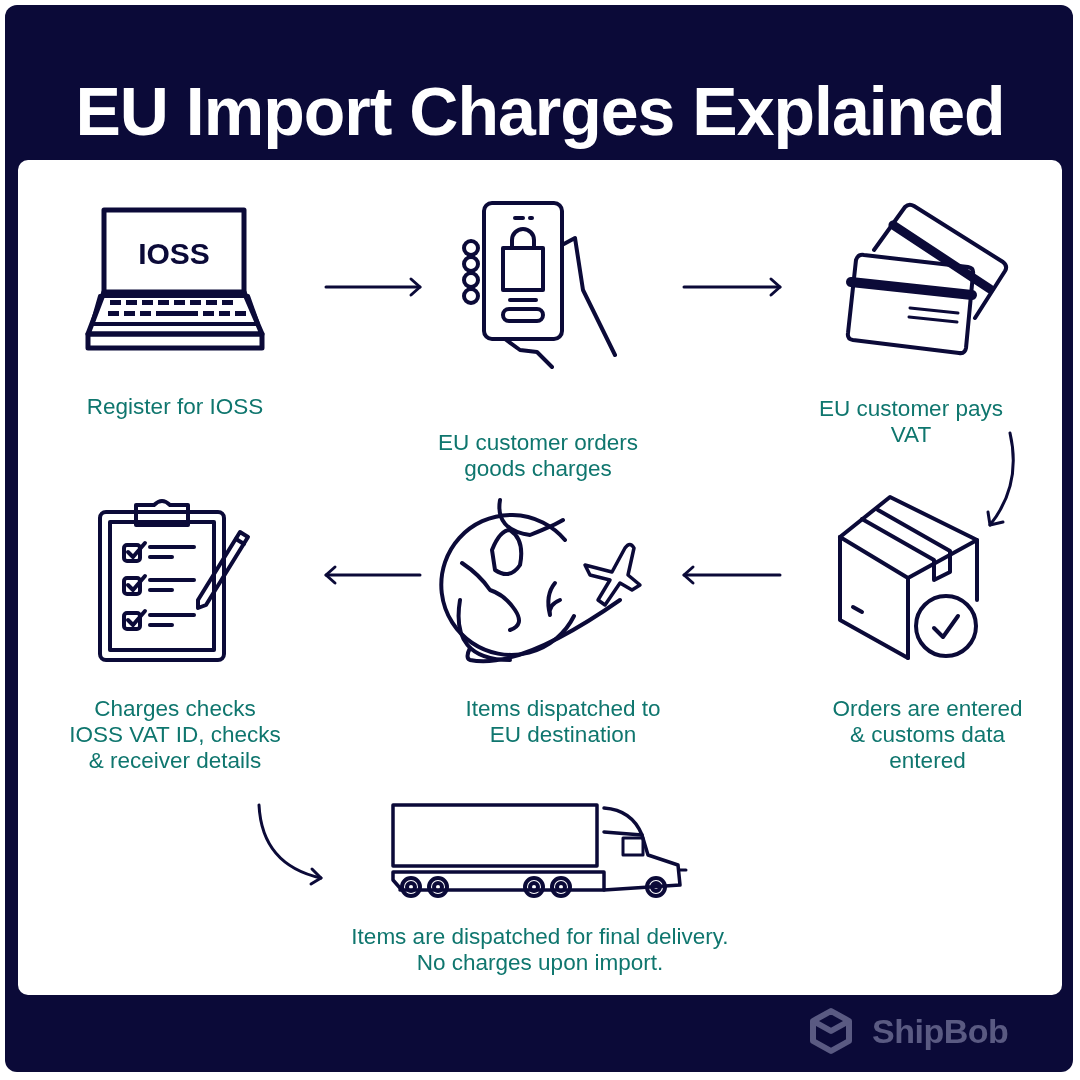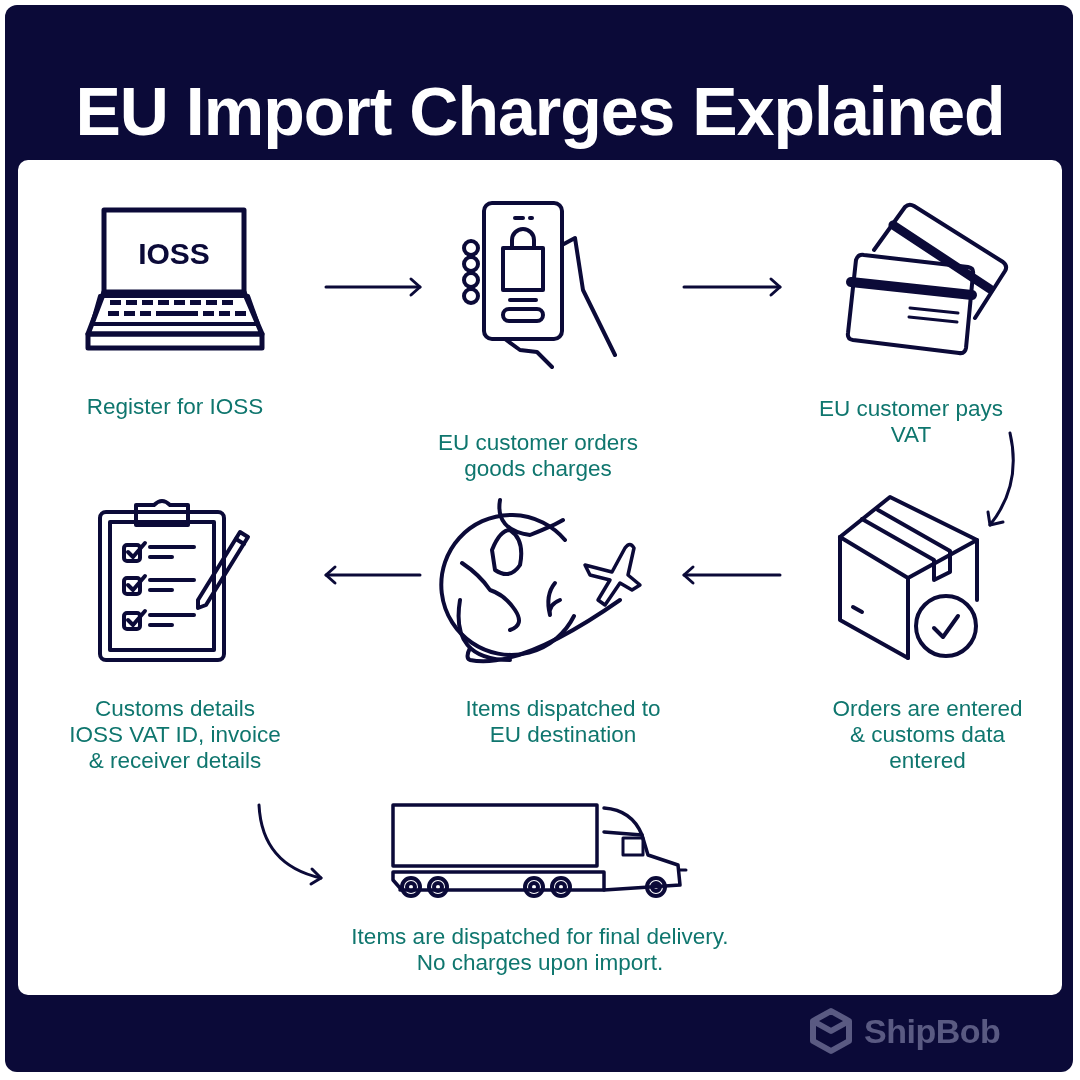--- a/index.html
+++ b/index.html
@@ -7,21 +7,21 @@
          font-family: "Liberation Sans", "DejaVu Sans", sans-serif; }
   .frame { position: absolute; left: 5px; top: 5px; width: 1068px; height: 1067px;
            background: #0b0a38; border-radius: 12px; }
   .title { position: absolute; left: 0; top: 52px; width: 1080px; text-align: center;
            color: #ffffff; font-weight: bold; font-size: 68px; letter-spacing: -1px; margin-top: 20px; }
   .panel { position: absolute; left: 18px; top: 160px; width: 1044px; height: 835px;
            background: #ffffff; border-radius: 10px; }
   svg.art { position: absolute; left: 0; top: 0; }
   .label { position: absolute; color: #0f766e; font-size: 22.5px; line-height: 26px;
            text-align: center; }
-  .brand { position: absolute; left: 808px; top: 1007px; display: flex; align-items: center; gap: 10px; }
+  .brand { position: absolute; left: 808px; top: 1007px; display: flex; align-items: center; gap: 18px; }
   .brand-text { color: #5a5a82; font-weight: bold; font-size: 34px; letter-spacing: -0.5px; }
 </style>
 </head>
 <body>
 
 <div class="frame"></div>
 <div class="title">EU Import Charges Explained</div>
 <div class="panel"></div>
 
 <svg class="art" width="1080" height="1080" viewBox="0 0 1080 1080" fill="none" stroke="#0b0a38" stroke-width="4" stroke-linecap="round" stroke-linejoin="round">
@@ -184,22 +184,22 @@
 <div class="label" style="left:790px; top:696px; width:275px;">
   <div>Orders are entered</div>
   <div>&amp; customs data</div>
   <div>entered</div>
 </div>
 <div class="label" style="left:427px; top:696px; width:272px;">
   <div>Items dispatched to</div>
   <div>EU destination</div>
 </div>
 <div class="label" style="left:40px; top:696px; width:270px;">
-  <div>Customs details</div>
-  <div>IOSS VAT ID, invoice</div>
+  <div>Charges checks</div>
+  <div>IOSS VAT ID, checks</div>
   <div>&amp; receiver details</div>
 </div>
 <div class="label" style="left:290px; top:924px; width:500px;">
   <div>Items are dispatched for final delivery.</div>
   <div>No charges upon import.</div>
 </div>
 
 <div class="brand">
   <svg width="46" height="48" viewBox="0 0 46 48" fill="none" stroke="#5a5a82" stroke-width="6" stroke-linejoin="round">
     <path d="M23 4 L41 14 L41 34 L23 44 L5 34 L5 14 Z"></path>

